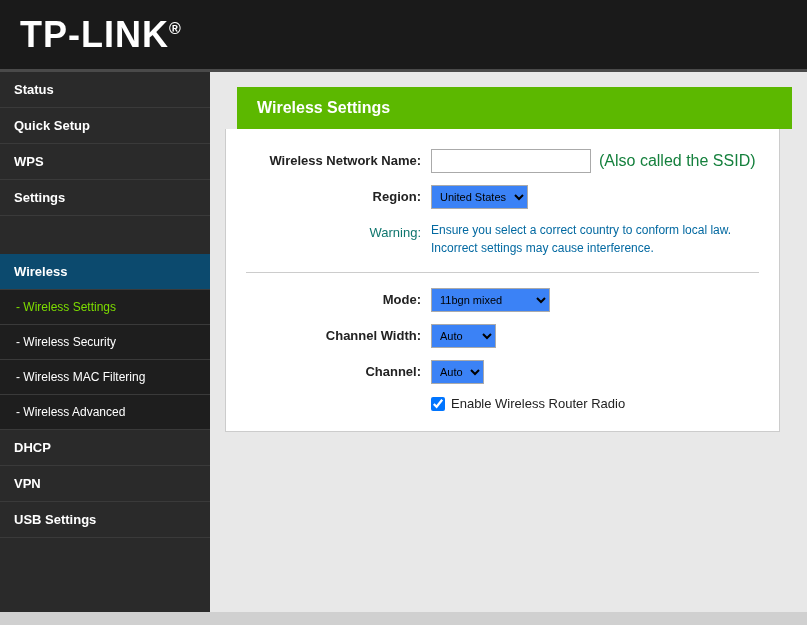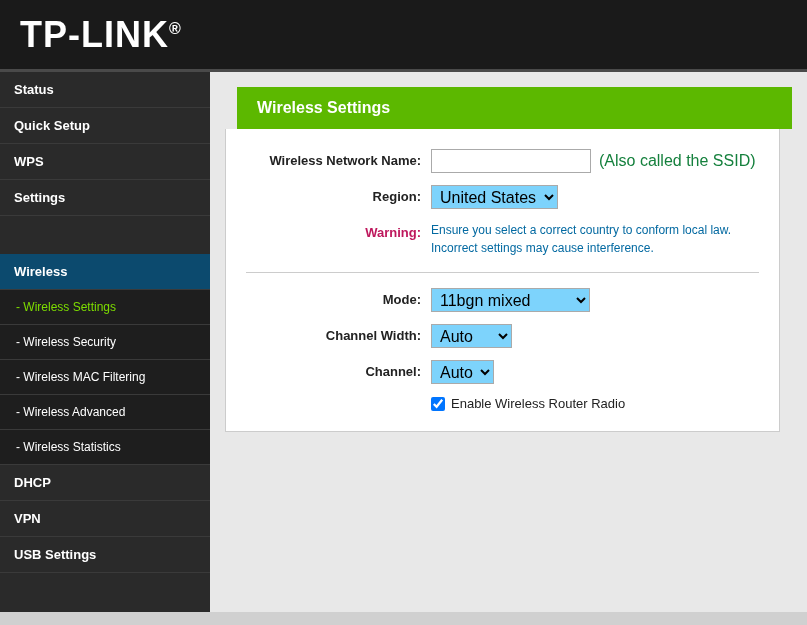--- a/index.html
+++ b/index.html
@@ -117,39 +117,39 @@
     .form-control input[type="text"] {
       width: 160px;
       height: 24px;
       border: 1px solid #aaa;
       padding: 2px 4px;
       font-size: 12px;
     }
     .form-control select {
       height: 24px;
       border: 1px solid #aaa;
-      font-size: 16px;
+      font-size: 11px;
       padding: 0 4px;
-      background: #7dd3fc;
+      background: #3b82f6;
       cursor: pointer;
     }
     .ssid-note {
       margin-left: 8px;
       font-size: 16px;
       color: #15803d;
     }
     .warning-text {
       font-size: 12px;
       color: #0369a1;
       max-width: 380px;
       line-height: 1.5;
     }
     .warning-label {
-      color: #be185d;
-      font-weight: bold;
+      color: #0f766e;
+      font-weight: normal;
     }
 
     .divider {
       border: none;
       border-top: 1px solid #ccc;
       margin: 15px 0;
     }
 
     .checkbox-row {
       display: flex;
@@ -181,21 +181,20 @@
   <nav id="sidebar">
       <div class="sidebar-item">Status</div>
       <div class="sidebar-item">Quick Setup</div>
       <div class="sidebar-item">WPS</div>
       <div class="sidebar-item">Settings</div>
       <div class="sidebar-item active">Wireless</div>
       <div class="sidebar-item sub active-sub">- Wireless Settings</div>
       <div class="sidebar-item sub">- Wireless Security</div>
       <div class="sidebar-item sub">- Wireless MAC Filtering</div>
       <div class="sidebar-item sub">- Wireless Advanced</div>
-      <div class="sidebar-item sub">- Wireless Statistics</div>
       <div class="sidebar-item">DHCP</div>
       <div class="sidebar-item">VPN</div>
       <div class="sidebar-item">USB Settings</div>
     </nav>
 
   <div id="content">
 
     <div id="page-title-bar">
       <h2>Wireless Settings</h2>
     </div>

